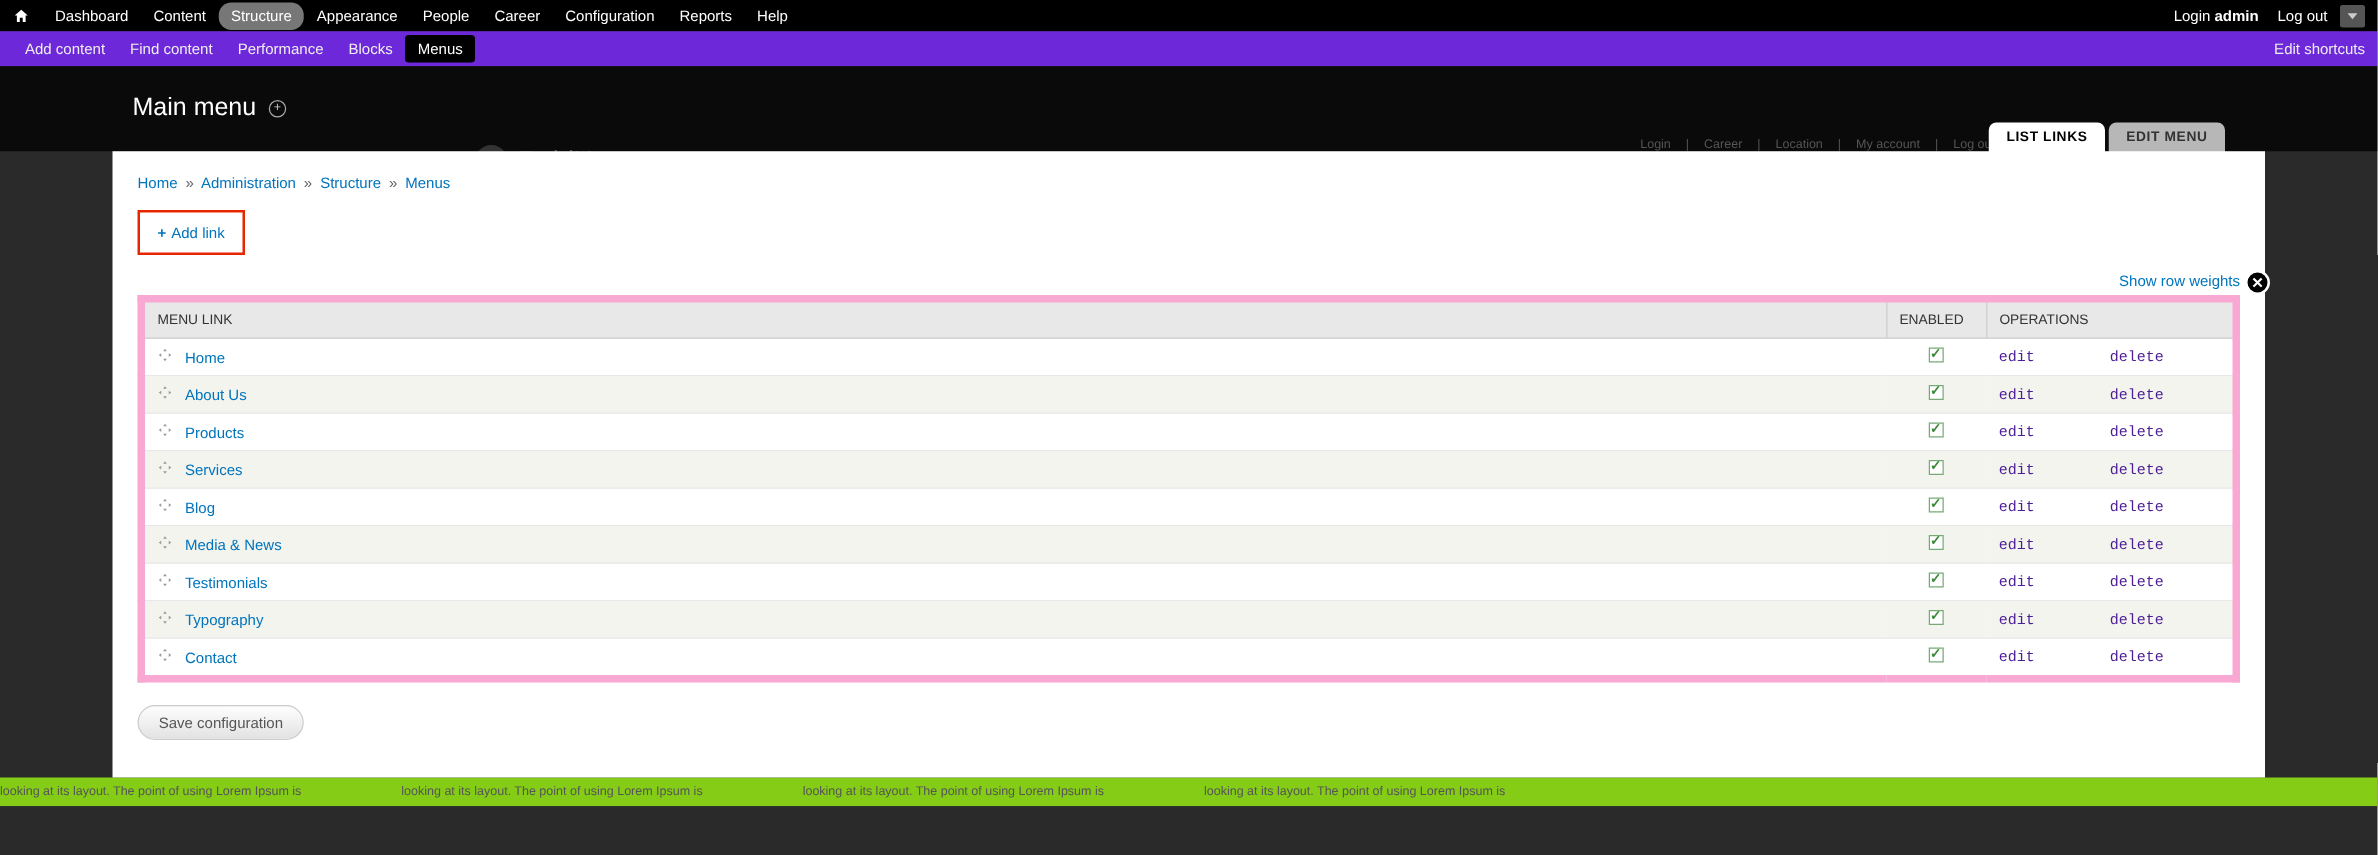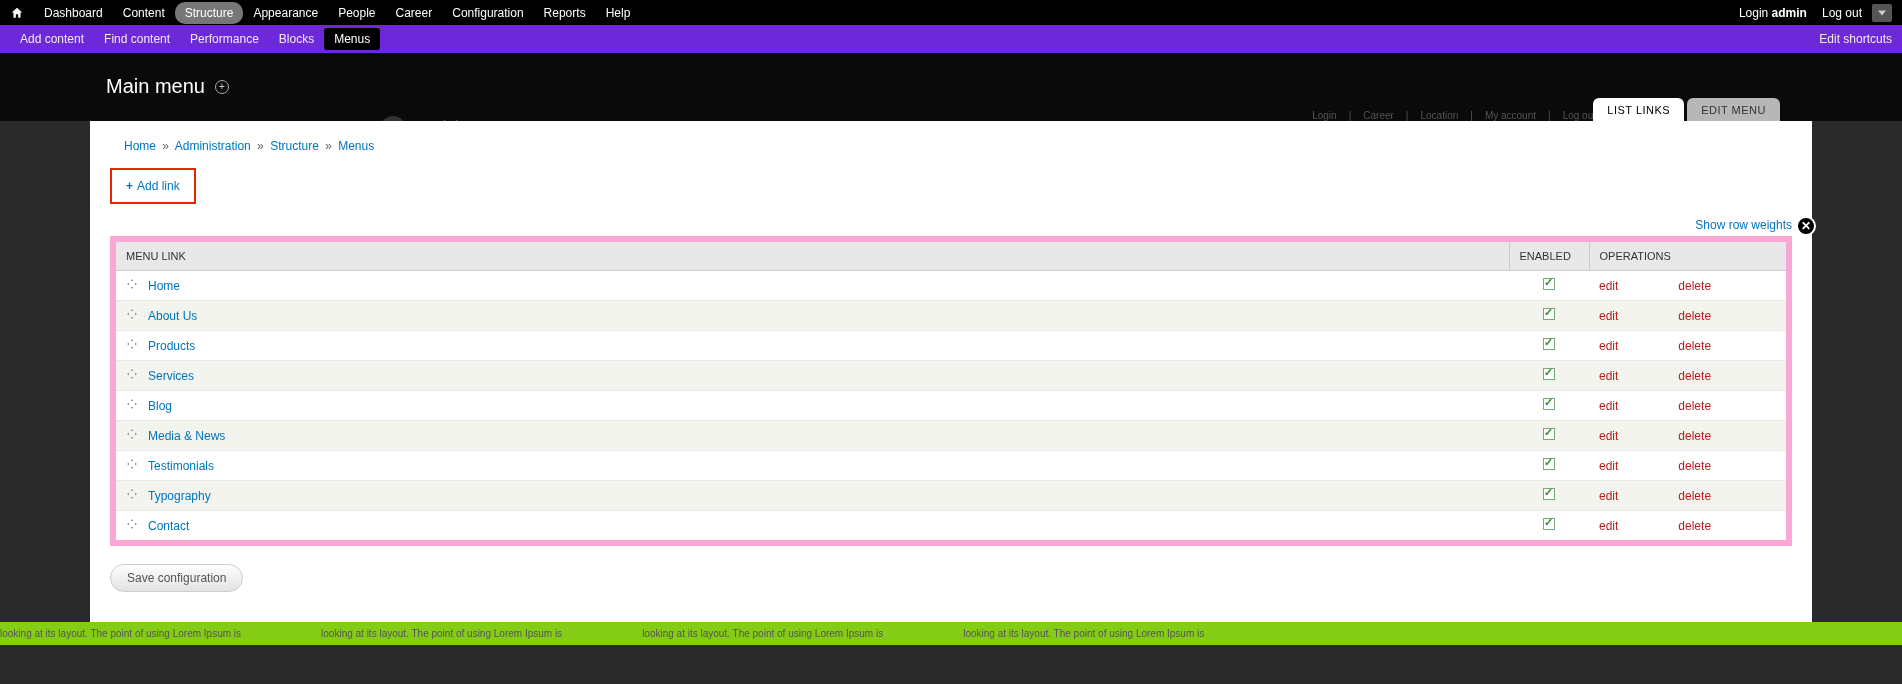--- a/index.html
+++ b/index.html
@@ -24,33 +24,33 @@
 .shortcut-bar .spacer { flex: 1; }
 .shortcut-bar .edit-shortcuts { font-size: 12px; cursor: pointer; }
 
 
 .page-header { background: #0a0a0a; padding: 22px 0 0 106px; color: #fff; position: relative; height: 68px; }
 .page-header h1 { font-size: 20px; font-weight: normal; display: inline-flex; align-items: center; gap: 10px; }
 .page-header .add-circle { display:inline-flex; width:14px; height:14px; border:1px solid #aaa; border-radius:50%; align-items:center; justify-content:center; font-size:10px; color:#ccc; }
 
 
 .overlay-tabs { position: absolute; right: 122px; bottom: -1px; display: flex; gap: 3px; }
-.overlay-tab { padding: 6px 14px; font-size: 11px; font-weight: normal; border-radius: 6px 6px 0 0; cursor: pointer; letter-spacing: 0.5px; }
+.overlay-tab { padding: 6px 14px; font-size: 11px; font-weight: bold; border-radius: 6px 6px 0 0; cursor: pointer; letter-spacing: 0.5px; }
 .overlay-tab.active { background: #fff; color: #000; }
 .overlay-tab.inactive { background: #b7b7b7; color: #333; }
 
 
 .overlay-close { position: absolute; right: 86px; top: 95px; width: 20px; height: 20px; background: #000; border: 2px solid #fff; border-radius: 50%; color: #fff; display:flex; align-items:center; justify-content:center; cursor:pointer; font-weight:bold; z-index: 10; }
 
 
 .overlay-wrapper { padding: 0 90px 0 90px; position: relative; }
 .overlay { background: #fff; min-height: 450px; padding: 18px 20px 30px 20px; position: relative; }
 
 
-.breadcrumb { font-size: 12px; margin-bottom: 15px; margin-left: 14px; }
+.breadcrumb { font-size: 12px; margin-bottom: 15px; }
 .breadcrumb a { color: #0074bd; text-decoration: none; }
 .breadcrumb .sep { color: #666; margin: 0 3px; }
 
 
 .add-link-box { border: 2px solid #e62600; display: inline-block; padding: 9px 14px; margin-bottom: 14px; }
 .add-link-box a { color: #0074bd; text-decoration: none; font-size: 12px; }
 .add-link-box .plus { color: #0074bd; font-weight: bold; margin-right: 4px; }
 
 
 .row-weights { text-align: right; margin-bottom: 4px; }
@@ -59,21 +59,21 @@
 
 table.menu-table { width: 100%; border-collapse: collapse; border: 6px solid #f9a8d4; }
 table.menu-table th { background: #e8e8e8; text-align: left; padding: 8px 10px; font-size: 11px; font-weight: normal; color: #333; border: 1px solid #ccc; text-transform: uppercase; }
 table.menu-table td { padding: 7px 10px; border-bottom: 1px solid #e8e8e8; font-size: 12px; vertical-align: middle; }
 table.menu-table tbody tr:nth-child(odd) { background: #fff; }
 table.menu-table tbody tr:nth-child(even) { background: #f3f4ee; }
 table.menu-table .drag-handle { color: #999; cursor: move; margin-right: 10px; display:inline-block; }
 table.menu-table a.link { color: #0074bd; text-decoration: none; }
 table.menu-table .col-enabled { text-align: center; width: 80px; }
 table.menu-table .col-ops { width: 200px; }
-table.menu-table .op-link { color: #b91c1c; text-decoration: none; margin-right: 60px; }
+table.menu-table .op-link { color: #4c1d95; text-decoration: none; margin-right: 60px; font-family: Liberation Mono, monospace; }
 table.menu-table th.th-enabled { width:80px; }
 table.menu-table th.th-ops { width: 200px; }
 
 
 .checkbox { display:inline-block; width:12px; height:12px; border:1px solid #7a7; background:#fff; position:relative; }
 .checkbox.checked::after { content:"✓"; position:absolute; top:-3px; left:0px; font-size:11px; color: #3a8a3a; font-weight:bold; }
 
 
 .save-btn { margin-top: 18px; background: linear-gradient(#fefefe,#e2e2e2); border: 1px solid #ccc; border-radius: 14px; padding: 6px 16px; font-size: 12px; color: #555; cursor: pointer; }
 .dimmed-logo { position:absolute; left:380px; top:63px; color:#555; font-size:22px; display:flex; align-items:center; gap:8px; }

